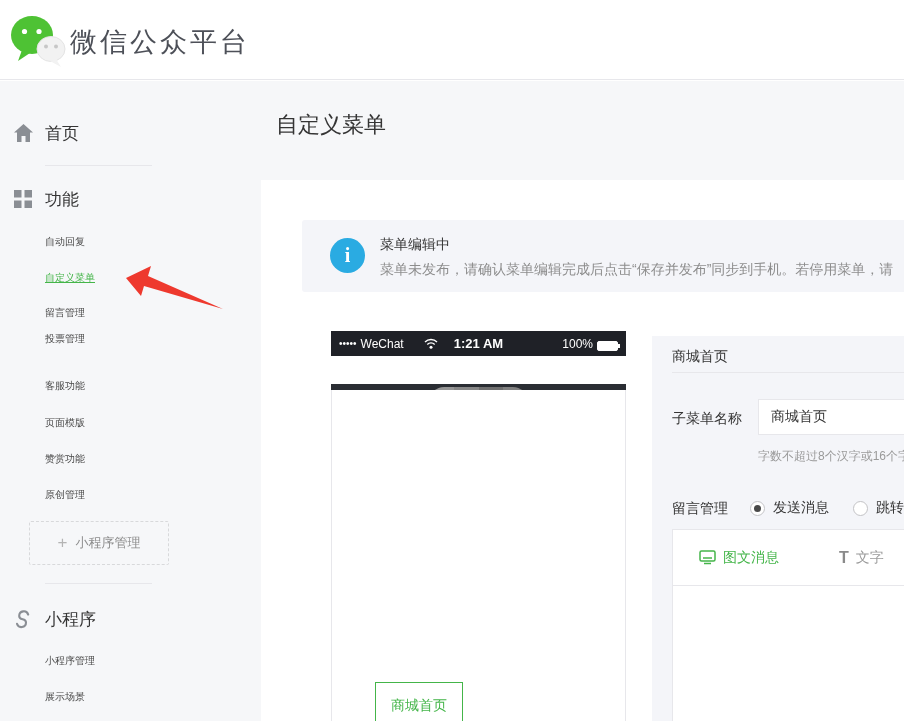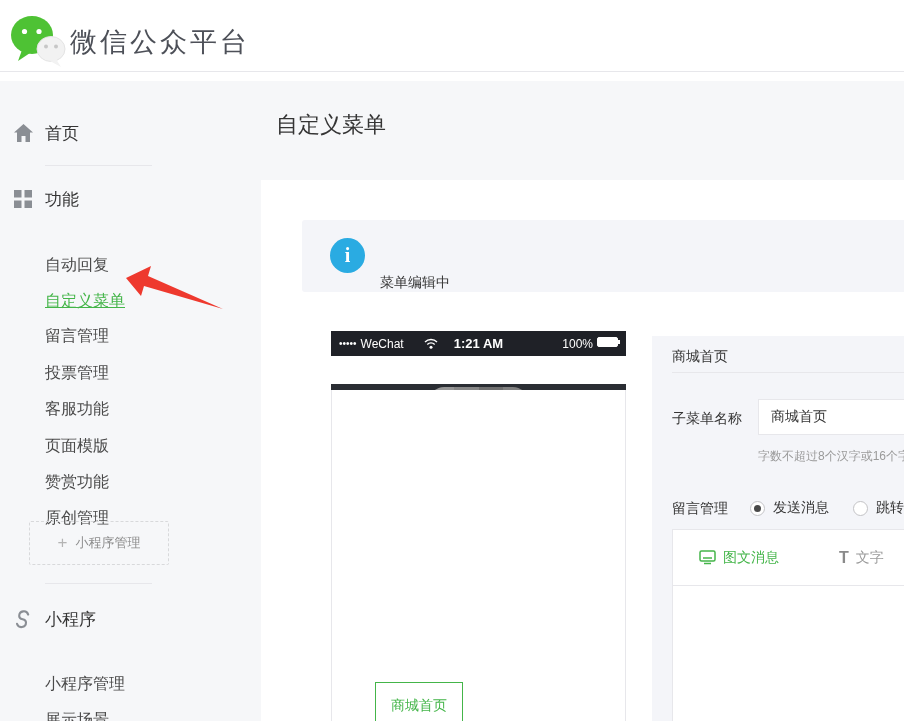--- a/index.html
+++ b/index.html
@@ -1,57 +1,57 @@
 <!DOCTYPE html>
 <html><head>
 <meta charset="utf-8">
 <style>
   * { margin:0; padding:0; box-sizing:border-box; }
   body { font-family:"Liberation Sans","DejaVu Sans",sans-serif; background:#fff; }
   .screen { position:relative; width:904px; height:721px; overflow:hidden; background:#fff; }
 
   
-  .header { position:absolute; left:0; top:0; width:904px; height:72px; background:#fff; border-bottom:1px solid #e7e7eb; }
+  .header { position:absolute; left:0; top:0; width:904px; height:80px; background:#fff; border-bottom:1px solid #e7e7eb; }
   .logo { position:absolute; left:10px; top:14px; width:56px; height:54px; }
   .brand-title { position:absolute; left:70px; top:24px; font-size:27px; color:#4d5058; letter-spacing:3px; }
 
   
   .page-bg { position:absolute; left:0; top:81px; width:904px; height:640px; background:#f6f7f9; }
   .main-panel { position:absolute; left:261px; top:180px; width:643px; height:541px; background:#fff; }
 
   
   .side-icon { position:absolute; left:14px; }
   .nav-big { position:absolute; left:45px; font-size:17px; color:#353535; cursor:pointer; }
-  .nav-sub { position:absolute; left:45px; font-size:16px; color:#4a4a4a; cursor:pointer;margin-top:20px; }
+  .nav-sub { position:absolute; left:45px; font-size:10px; color:#4a4a4a; cursor:pointer; }
   .nav-sub.active { color:#44b549; text-decoration:underline; }
   .side-divider { position:absolute; left:45px; width:107px; border-top:1px solid #e7e7eb; }
   .add-plugin { position:absolute; left:29px; top:521px; width:140px; height:44px; border:1px dashed #d8d9db; border-radius:2px;
     display:flex; align-items:center; justify-content:center; gap:8px; color:#8d8d8d; font-size:13px; cursor:pointer; background:transparent; }
   .add-plugin .plus { font-size:17px; color:#b4b4b4; font-weight:400; }
 
   
   .anno-arrow { position:absolute; left:118px; top:258px; }
 
   
   .page-title { position:absolute; left:276px; top:110px; font-size:22px; color:#353535; }
 
   .banner { position:absolute; left:302px; top:220px; width:660px; height:72px; background:#f4f5f9; border-radius:3px; }
   .info-icon { position:absolute; left:28px; top:18px; width:35px; height:35px; border-radius:50%; background:#2aabe2;
     color:#fff; font-size:20px; font-weight:bold; display:flex; align-items:center; justify-content:center; font-family:"Liberation Serif",serif; }
-  .banner-title { position:absolute; left:78px; top:16px; font-size:14px; color:#353535;margin-top:38px; }
+  .banner-title { position:absolute; left:78px; top:16px; font-size:14px; color:#353535; }
   .banner-desc { position:absolute; left:78px; top:41px; font-size:14px; color:#8d8d8d; white-space:nowrap; }
 
   
   .phone { position:absolute; left:331px; top:331px; width:295px; height:390px; }
   .statusbar { position:absolute; left:0; top:0; width:295px; height:25px; background:#1f2127; color:#fff;
     display:flex; align-items:center; padding:0 8px; font-size:12px; }
   .statusbar .dots { font-size:10px; letter-spacing:0px; margin-right:4px; }
   .statusbar .carrier { font-size:12px; margin-right:20px; }
   .statusbar .time { position:absolute; left:0; right:0; text-align:center; font-weight:bold; font-size:13px; }
-  .statusbar .right { margin-left:auto; display:flex; align-items:flex-start; gap:4px; z-index:1; }
+  .statusbar .right { margin-left:auto; display:flex; align-items:flex-end; gap:4px; z-index:1; }
   .battery { width:21px; height:10px; border:1px solid #fff; border-radius:2px; position:relative; background:#fff; }
   .battery:after { content:""; position:absolute; right:-3px; top:2px; width:2px; height:4px; background:#fff; }
   .navbar { position:absolute; left:0; top:25px; width:295px; height:34px; background:#2a2d33; display:flex; align-items:center; padding:0 10px;margin-top:28px; }
   .back { display:flex; align-items:center; gap:4px; color:#ededed; font-size:16px; cursor:pointer; }
   .mosaic { position:absolute; left:99px; top:3px; width:97px; height:29px; border-radius:14px; overflow:hidden;
     display:grid; grid-template-columns:repeat(4,1fr); grid-template-rows:repeat(2,1fr); }
   .mosaic div { width:100%; height:100%; }
   .contact-icon { position:absolute; right:10px; top:8px; cursor:pointer; }
   .phone-body { position:absolute; left:0; top:59px; width:295px; height:340px; background:#fff;
     border:1px solid #e7e7eb; border-top:none; }
@@ -113,21 +113,21 @@
     <rect x="0" y="0" width="7.5" height="7.5" fill="#8a8e94"></rect>
       <rect x="10.5" y="0" width="7.5" height="7.5" fill="#8a8e94"></rect>
     <rect x="0" y="10.5" width="7.5" height="7.5" fill="#8a8e94"></rect>
       <rect x="10.5" y="10.5" width="7.5" height="7.5" fill="#8a8e94"></rect>
   </svg>
   <div class="nav-big" style="top:188px">功能</div>
 
   <div class="nav-sub" style="top:235px">自动回复</div>
   <div class="nav-sub active" style="top:271px">自定义菜单</div>
   <div class="nav-sub" style="top:306px">留言管理</div>
-  <div class="nav-sub" style="top:343px">投票管理</div>
+  <div class="nav-sub" style="top:332px">投票管理</div>
   <div class="nav-sub" style="top:379px">客服功能</div>
   <div class="nav-sub" style="top:416px">页面模版</div>
   <div class="nav-sub" style="top:452px">赞赏功能</div>
   <div class="nav-sub" style="top:488px">原创管理</div>
 
   <div class="add-plugin">
     <span class="plus">+</span>
     <span>小程序管理</span>
   </div>
 
@@ -142,20 +142,21 @@
 
   <svg class="anno-arrow" width="112" height="58" viewBox="0 0 112 58">
     <path d="M8,20 L33,8 L30,18 L105,51 L26,28 L23,38 Z" fill="#ee392e"></path>
   </svg>
 
   <div class="page-title">自定义菜单</div>
 
   <div class="banner">
     <div class="info-icon">i</div>
     <div class="banner-title">菜单编辑中</div>
+    <div class="banner-desc">菜单未发布，请确认菜单编辑完成后点击“保存并发布”同步到手机。若停用菜单，请</div>
   </div>
 
   <div class="phone">
     <div class="statusbar">
       <span class="dots">•••••</span>
       <span class="carrier">WeChat</span>
       <svg width="14" height="11" viewBox="0 0 14 11">
         <path d="M1,4 A8.5,8.5 0 0,1 13,4" fill="none" stroke="#fff" stroke-width="1.4"></path>
         <path d="M3.3,6.5 A5,5 0 0,1 10.7,6.5" fill="none" stroke="#fff" stroke-width="1.4"></path>
         <circle cx="7" cy="9.3" r="1.5" fill="#fff"></circle>

